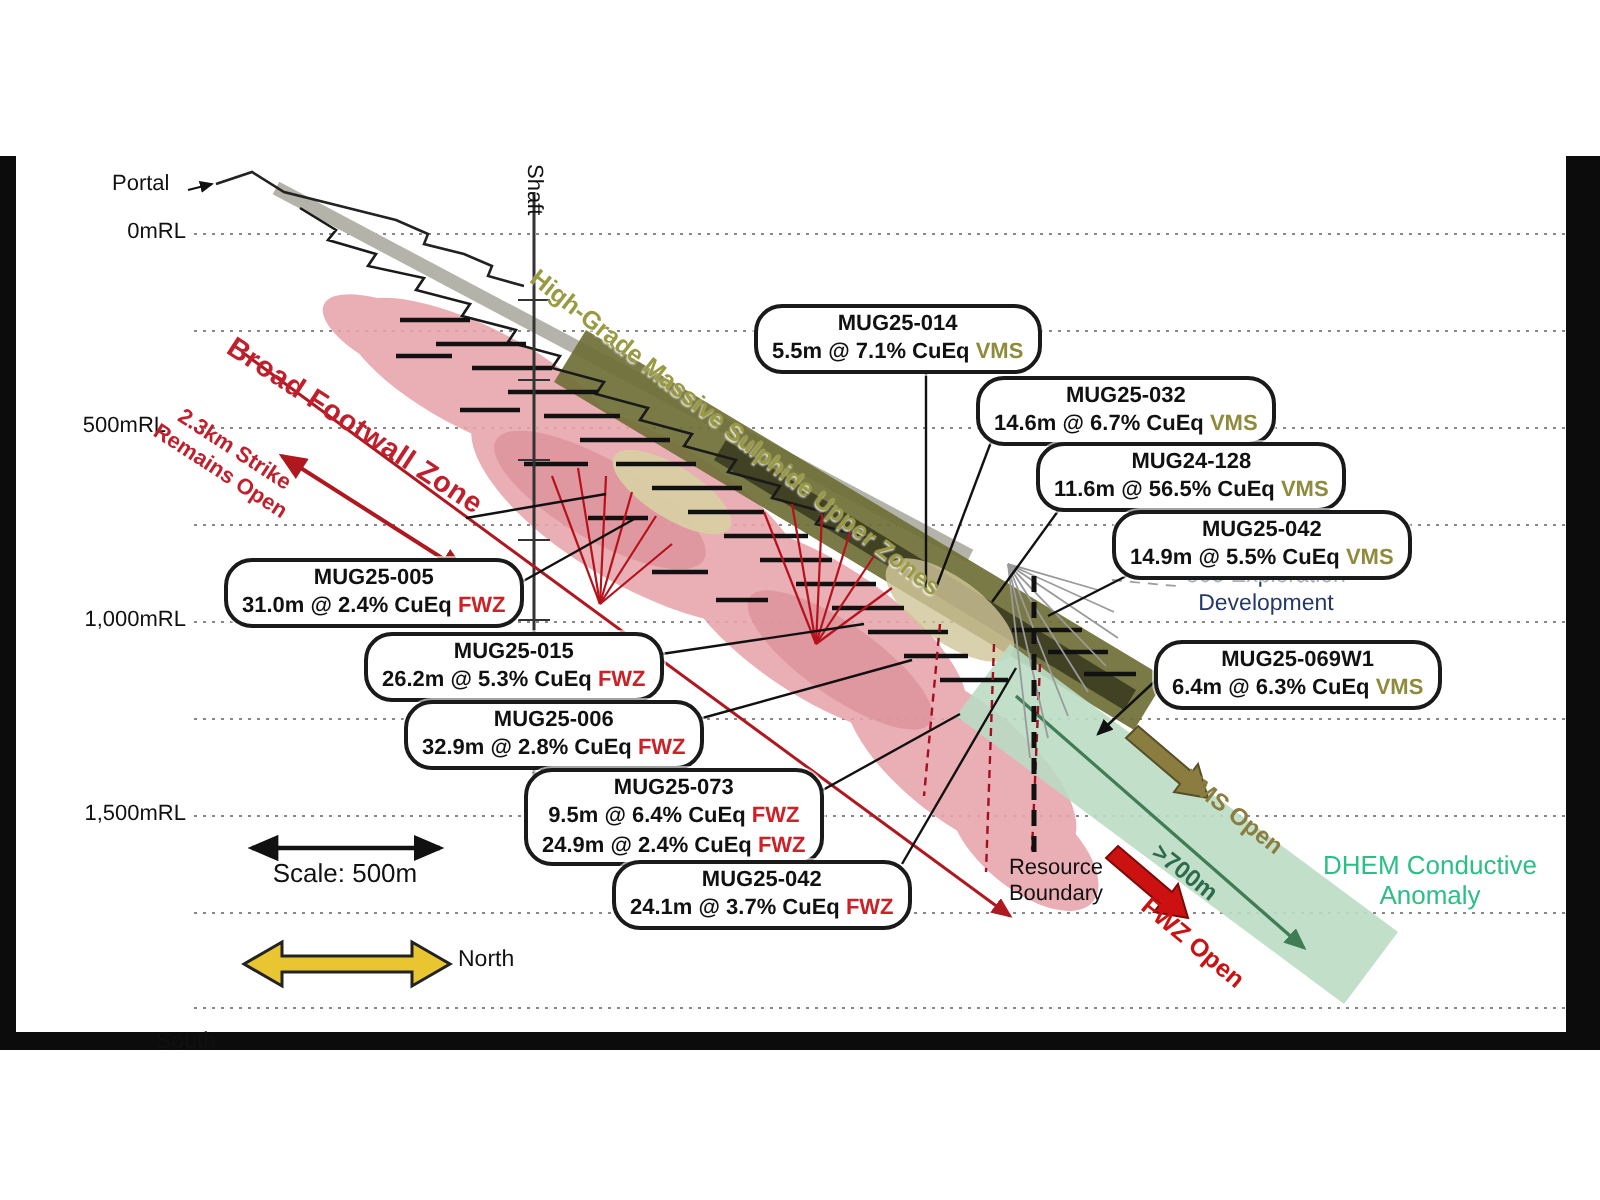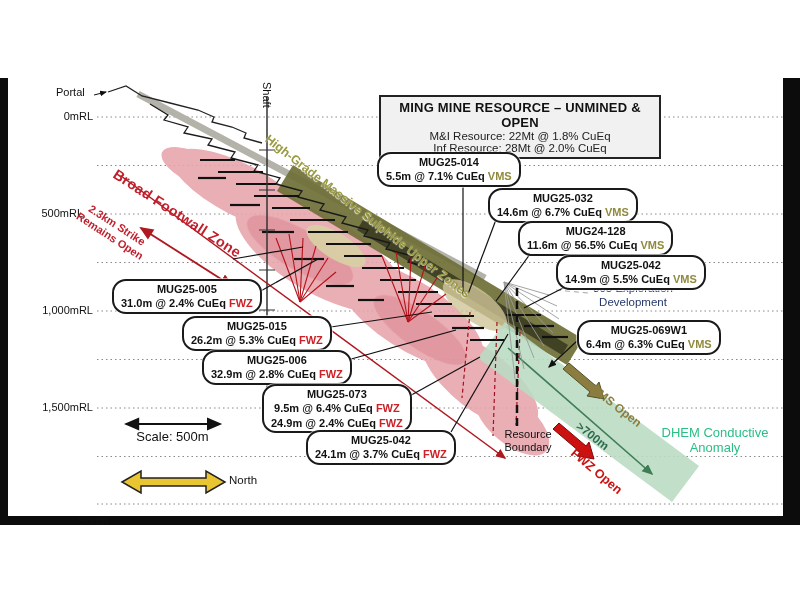--- a/index.html
+++ b/index.html
@@ -179,25 +179,20 @@
 
     <line x1="126" y1="424" x2="220" y2="424" stroke="#111" stroke-width="2.2" marker-start="url(#abS)" marker-end="url(#ab)"></line>
 
     <polygon points="122,482 141,471 141,478 206,478 206,471 225,482 206,493 206,486 141,486 141,493" fill="#e9c532" stroke="#222" stroke-width="1.5"></polygon>
   </svg>
 
   <div class="bar" style="left:0;top:78px;width:8px;height:446px;"></div>
   <div class="bar" style="left:783px;top:78px;width:17px;height:446px;"></div>
   <div class="bar" style="left:0;top:516px;width:800px;height:9px;"></div>
 
-  <div class="titlebox">
-    <div class="t">MING MINE RESOURCE – UNMINED &amp; OPEN</div>
-    <div class="s">M&amp;I Resource: 22Mt @ 1.8% CuEq</div>
-    <div class="s">Inf Resource: 28Mt @ 2.0% CuEq</div>
-  </div>
 
   <div class="axis-label" style="left:31px;top:110px;">0mRL</div>
   <div class="axis-label" style="left:21px;top:207px;">500mRL</div>
   <div class="axis-label" style="left:31px;top:304px;">1,000mRL</div>
   <div class="axis-label" style="left:31px;top:401px;">1,500mRL</div>
 
   <div class="lbl" style="left:56px;top:86px;font-size:11px;">Portal</div>
   <div class="lbl" style="left:261px;top:82px;font-size:11px;writing-mode:vertical-rl;">Shaft</div>
 
   <div class="rot" style="left:119px;top:166px;transform:rotate(33deg);font-size:14.5px;color:#c11f2c;letter-spacing:.3px;">Broad Footwall Zone</div>

